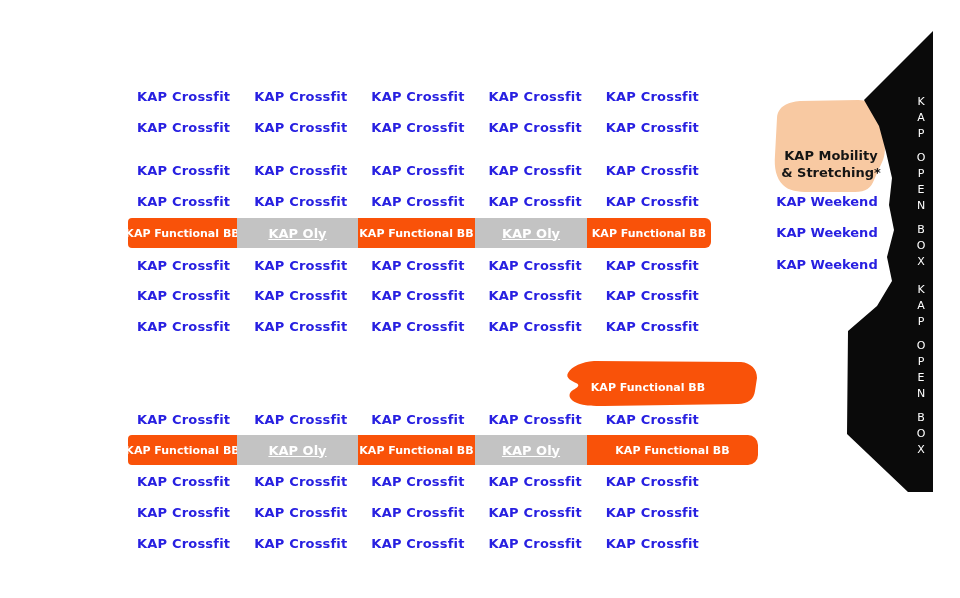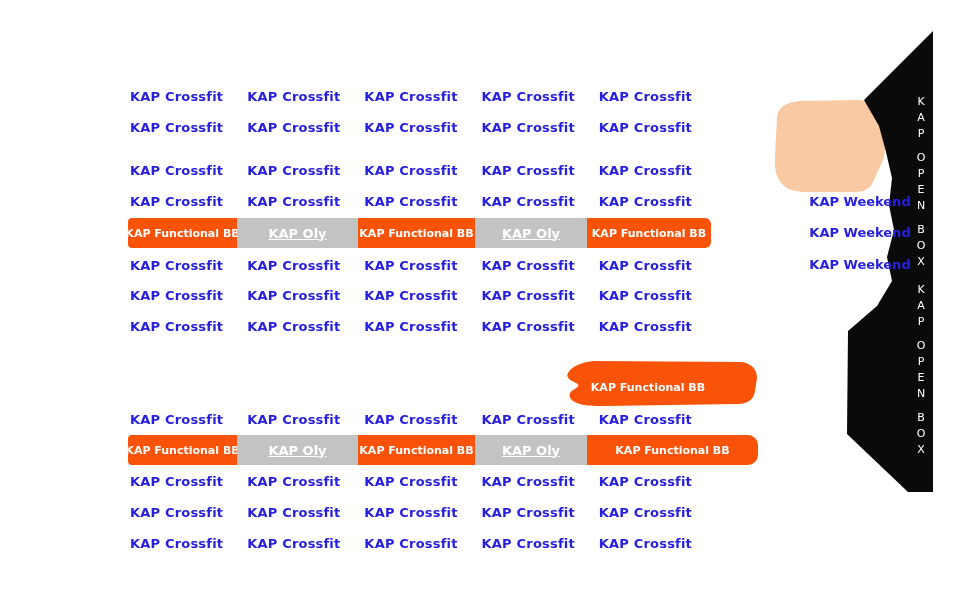--- a/index.html
+++ b/index.html
@@ -2,40 +2,40 @@
 <html><head>
 <meta charset="utf-8">
 <style>
   html,body { margin:0; padding:0; background:#ffffff; }
   .canvas {
     position:relative; width:960px; height:598px; background:#ffffff;
     font-family:"DejaVu Sans", sans-serif; overflow:hidden;
   }
   .svg-layer { position:absolute; left:0; top:0; width:960px; height:598px; }
 
-  .class-row { position:absolute; left:118px; width:586px; height:18px; display:flex;text-align:right; }
+  .class-row { position:absolute; left:125px; width:586px; height:18px; display:flex;text-align:right; }
   .class-cell {
     flex:1; display:flex; align-items:center; justify-content:center;
     color:var(--blue,#2820e1); font-weight:bold; font-size:13px; letter-spacing:0.2px;
     white-space:nowrap;
   }
 
   .bar { position:absolute; left:128px; height:30px; display:flex; }
   .seg {
     display:flex; align-items:center; justify-content:center;
     color:#ffffff; font-weight:bold; white-space:nowrap;
   }
   .seg.orange { background:var(--orange,#f95209); font-size:11px; }
   .seg.gray   { background:var(--gray,#c3c3c3);   font-size:13px;text-decoration:underline; }
   .seg.first  { border-radius:4px 0 0 4px; }
   .bar-1 .seg.last { border-radius:0 6px 6px 0; }
   .bar-2 .seg.last { border-radius:0 10px 10px 0; }
 
   .weekend-item {
-    position:absolute; left:808px; width:104px; height:18px;
+    position:absolute; left:775px; width:104px; height:18px;
     display:flex; align-items:center; justify-content:center;
     color:var(--blue,#2820e1); font-weight:bold; font-size:13px; white-space:nowrap;
   }
 
   .mobility-text {
     position:absolute; left:773px; top:147px; width:116px;
     text-align:center; font-size:13px; font-weight:bold; color:#151515; line-height:17px;
   }
 
   .blob-text {
@@ -187,20 +187,24 @@
         <div class="seg gray" style="width: 112px;">KAP Oly</div>
         <div class="seg orange last" style="width: 171px;">KAP Functional BB</div>
       </div>
     </div>
   <div id="weekend-layer">
       <div class="weekend-item" style="top: 192px;">KAP Weekend</div>
       <div class="weekend-item" style="top: 223px;">KAP Weekend</div>
       <div class="weekend-item" style="top: 255px;">KAP Weekend</div>
     </div>
 
+  <div class="mobility-text">
+    <div>KAP Mobility</div>
+    <div>&amp; Stretching*</div>
+  </div>
 
   <div class="blob-text">KAP Functional BB</div>
 
   <div class="banner-stack s1">
     <span class="banner-word">KAP</span>
     <span class="banner-word">OPEN</span>
     <span class="banner-word">BOX</span>
   </div>
 
   <div class="banner-stack s2">

